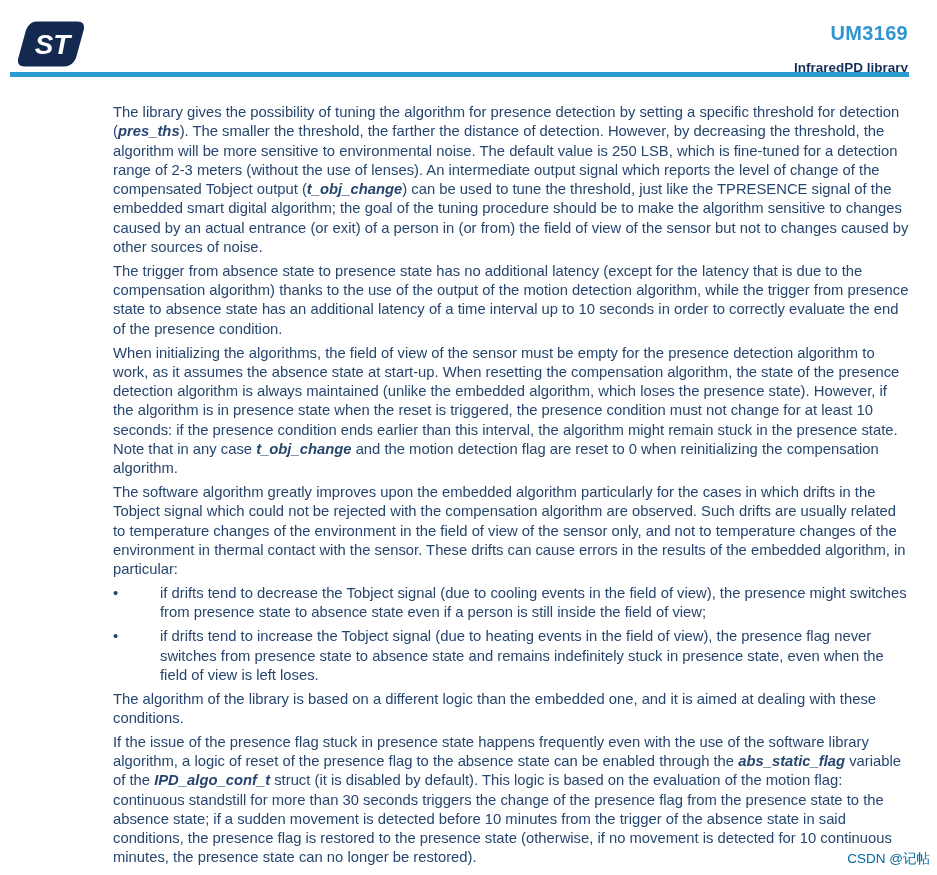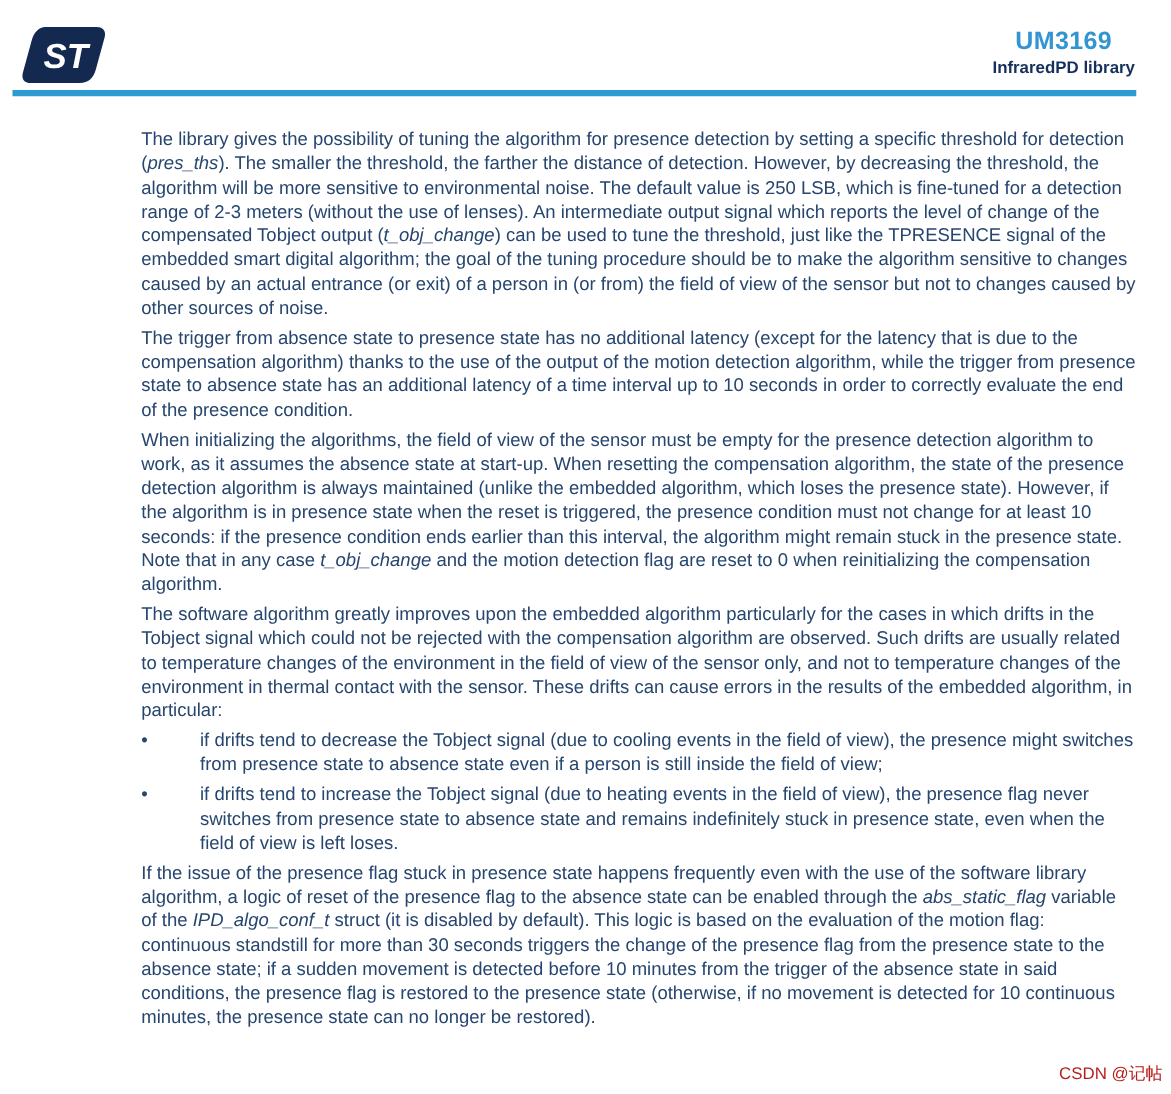--- a/index.html
+++ b/index.html
@@ -8,49 +8,49 @@
     background:#ffffff;
     font-family:"Liberation Sans", sans-serif;
     position:relative;
     overflow:hidden;
   }
   .page { width:937px; height:875px; position:relative; }
 
   
   .header { position:absolute; top:0; left:0; width:937px; height:80px; }
   .logo { position:absolute; left:16px; top:20px; width:70px; height:48px;text-decoration:underline; }
-  .header-right { position:absolute; right:29px; top:22px; text-align:center; }
+  .header-right { position:absolute; right:29px; top:22px; text-align:right; }
   .doc-number {
     color:#3095d1; font-size:20px; font-weight:700; line-height:1.1;
     letter-spacing:0.3px;
   }
   .doc-subtitle {
-    color:#16305c; font-size:13.5px; font-weight:700; margin-top:2px;
+    color:#16305c; font-size:13.5px; font-weight:700; margin-top:16px;
   }
   .rule {
     position:absolute; left:10px; top:72px; width:899px; height:5px;
     background:#2d9bd3;
   }
 
   
   .content {
     position:absolute; left:113px; top:103px; width:796px;
     color:#27466f; font-size:14.8px; line-height:19.3px;
     text-align:left;
   }
   .content p { margin:0 0 4.5px 0; }
-  .term { font-style:italic; font-weight:400; }
+  .term { font-style:italic; font-weight:700; }
   .bullets { list-style:none; margin:0 0 1px 0; padding:0; }
   .bullets li { display:flex; margin:0 0 4.5px 0; }
   .bullet-glyph { flex:0 0 47px; }
 
   
   .watermark {
     position:absolute; right:7px; bottom:7px;
-    color:#b91c1c; font-size:13.5px;
+    color:#0369a1; font-size:13.5px;
   }
 </style>
 </head>
 <body>
 
 <div class="page">
 
   <div class="header">
     <div class="logo">
       <svg width="70" height="48" viewBox="0 0 88 62" xmlns="http://www.w3.org/2000/svg">
@@ -79,20 +79,21 @@
       <li>
           <span class="bullet-glyph">•</span>
           <span class="bullet-text">if drifts tend to decrease the Tobject signal (due to cooling events in the field of view), the presence might switches from presence state to absence state even if a person is still inside the field of view;</span>
         </li>
       <li>
           <span class="bullet-glyph">•</span>
           <span class="bullet-text">if drifts tend to increase the Tobject signal (due to heating events in the field of view), the presence flag never switches from presence state to absence state and remains indefinitely stuck in presence state, even when the field of view is left loses.</span>
         </li>
     </ul>
 
+    <p><span>The algorithm of the library is based on a different logic than the embedded one, and it is aimed at dealing with these conditions.</span></p>
 
     <p><span>If the issue of the presence flag stuck in presence state happens frequently even with the use of the software library algorithm, a logic of reset of the presence flag to the absence state can be enabled through the </span><em class="term">abs_static_flag</em><span> variable of the </span><em class="term">IPD_algo_conf_t</em><span> struct (it is disabled by default). This logic is based on the evaluation of the motion flag: continuous standstill for more than 30 seconds triggers the change of the presence flag from the presence state to the absence state; if a sudden movement is detected before 10 minutes from the trigger of the absence state in said conditions, the presence flag is restored to the presence state (otherwise, if no movement is detected for 10 continuous minutes, the presence state can no longer be restored).</span></p>
 
   </div>
 
   <div class="watermark">CSDN @记帖</div>
 
 </div>
 
 </body></html>

